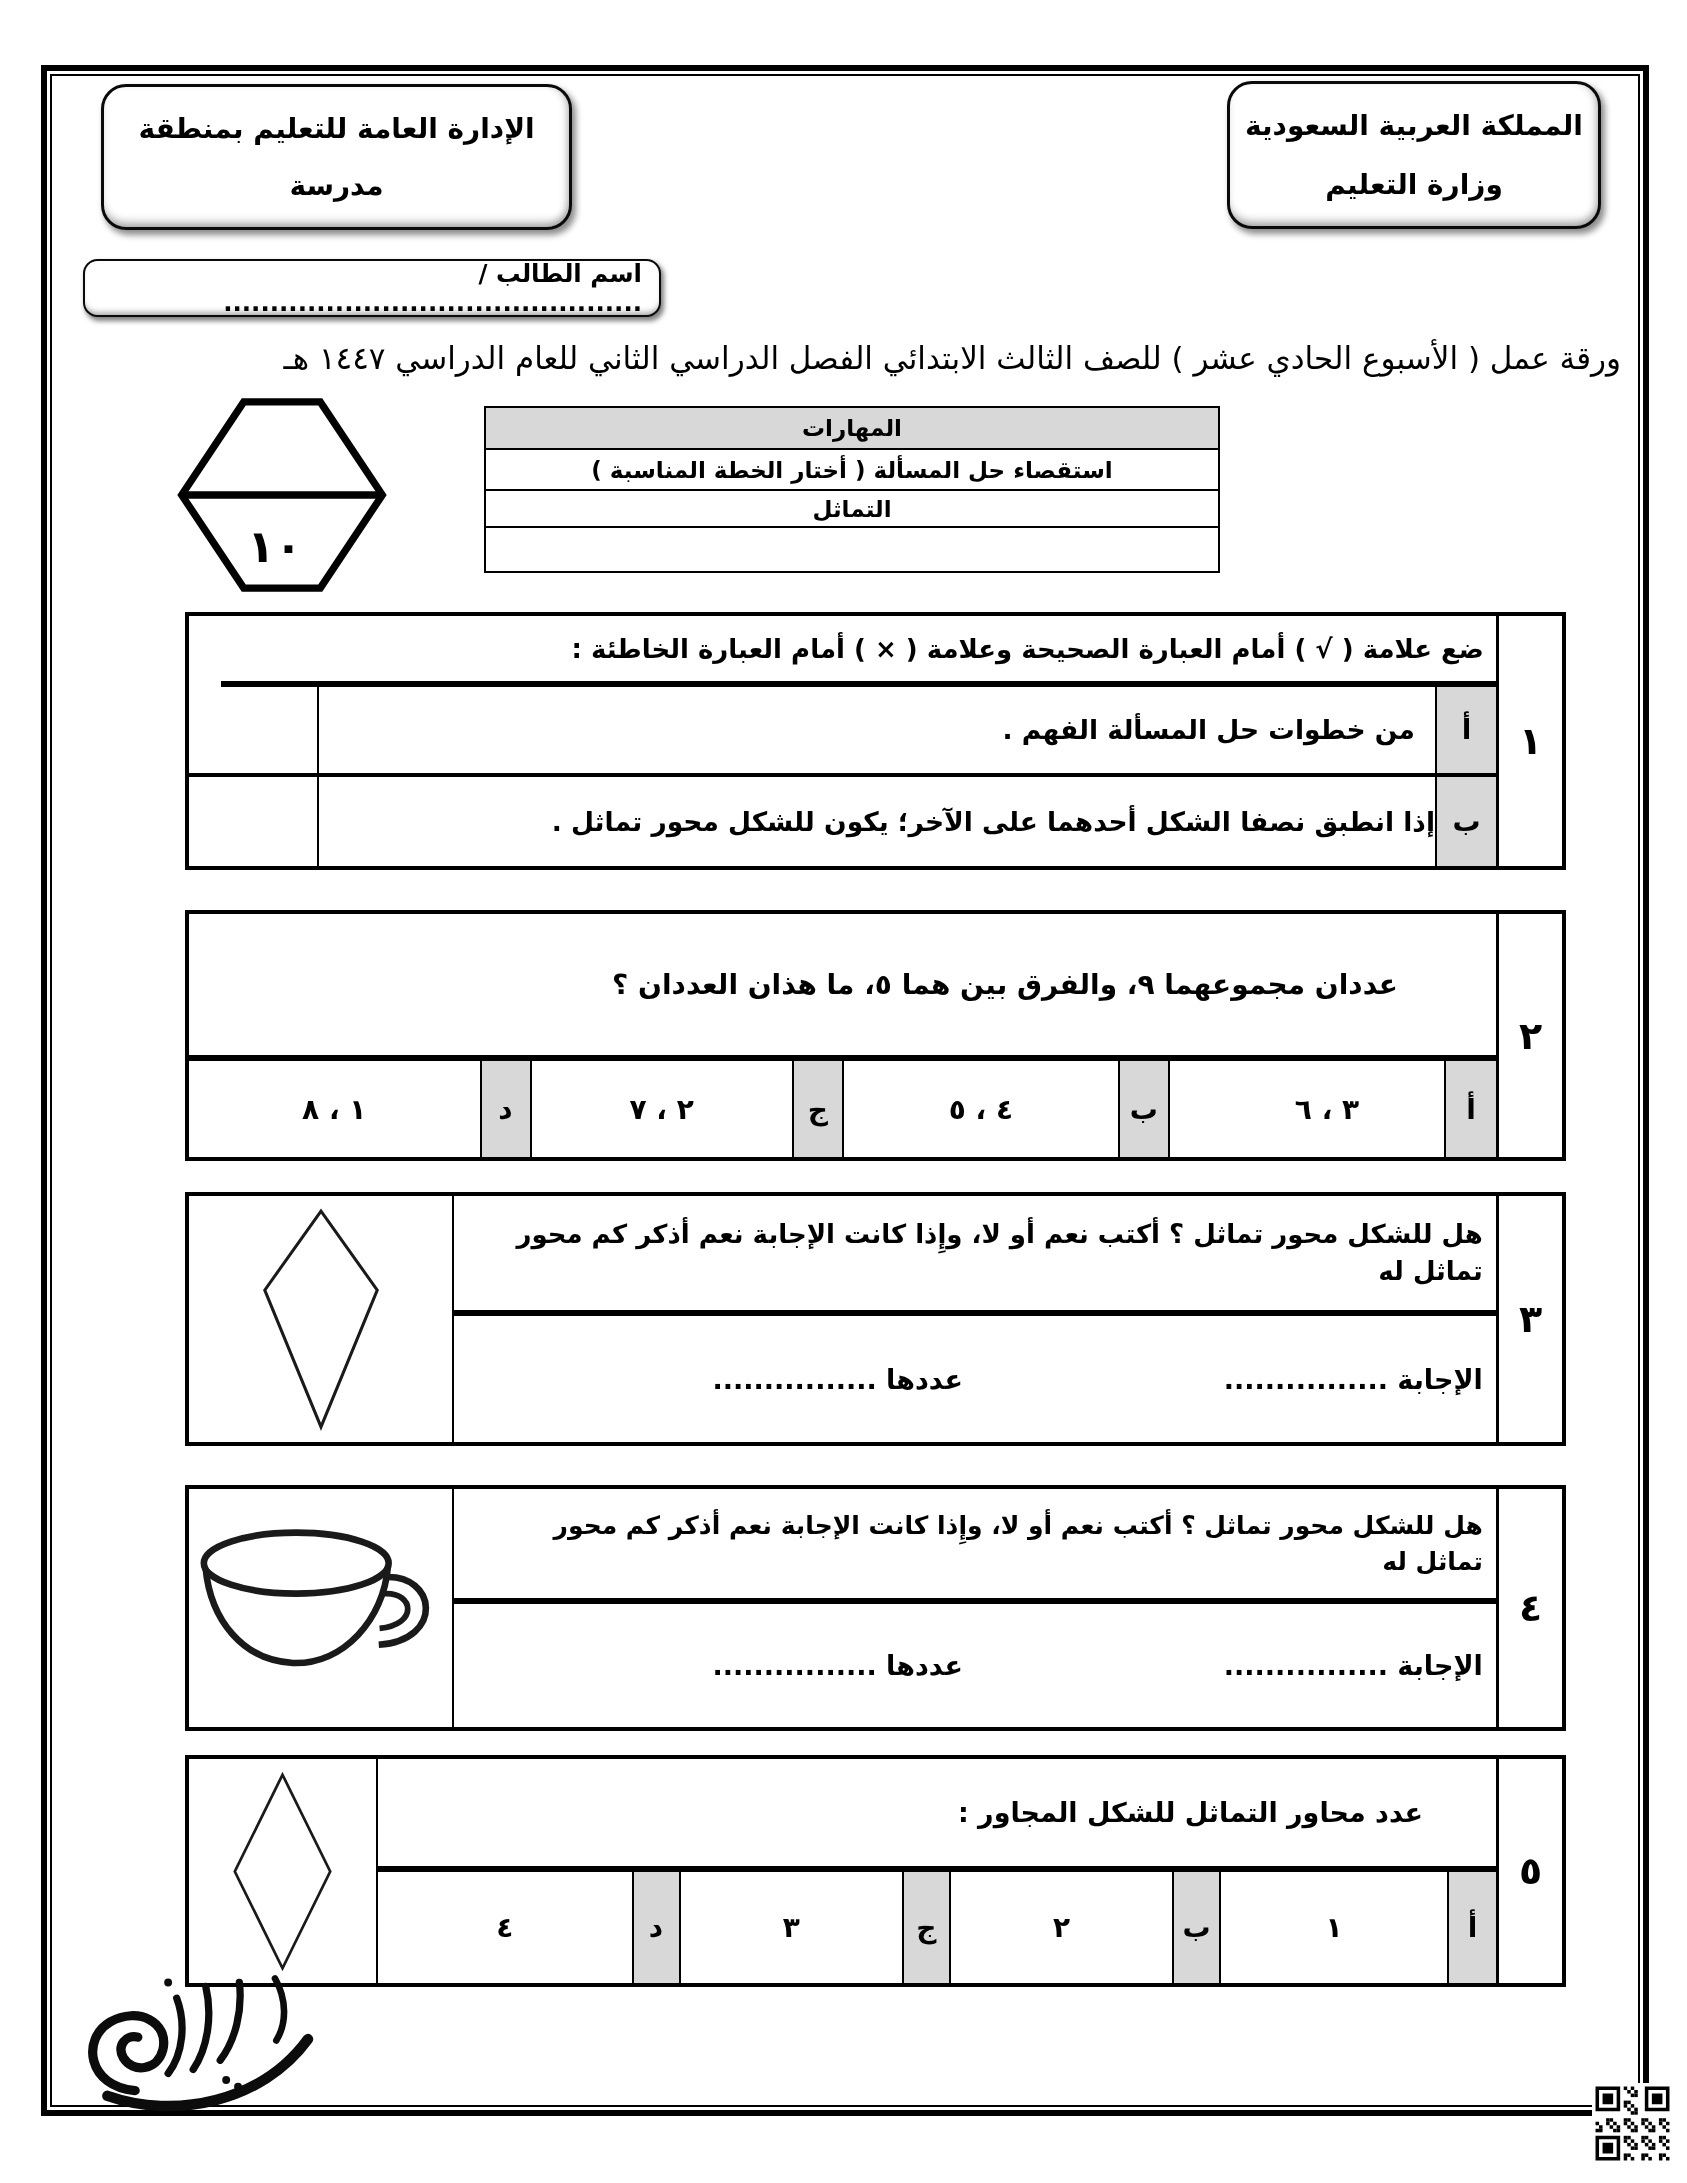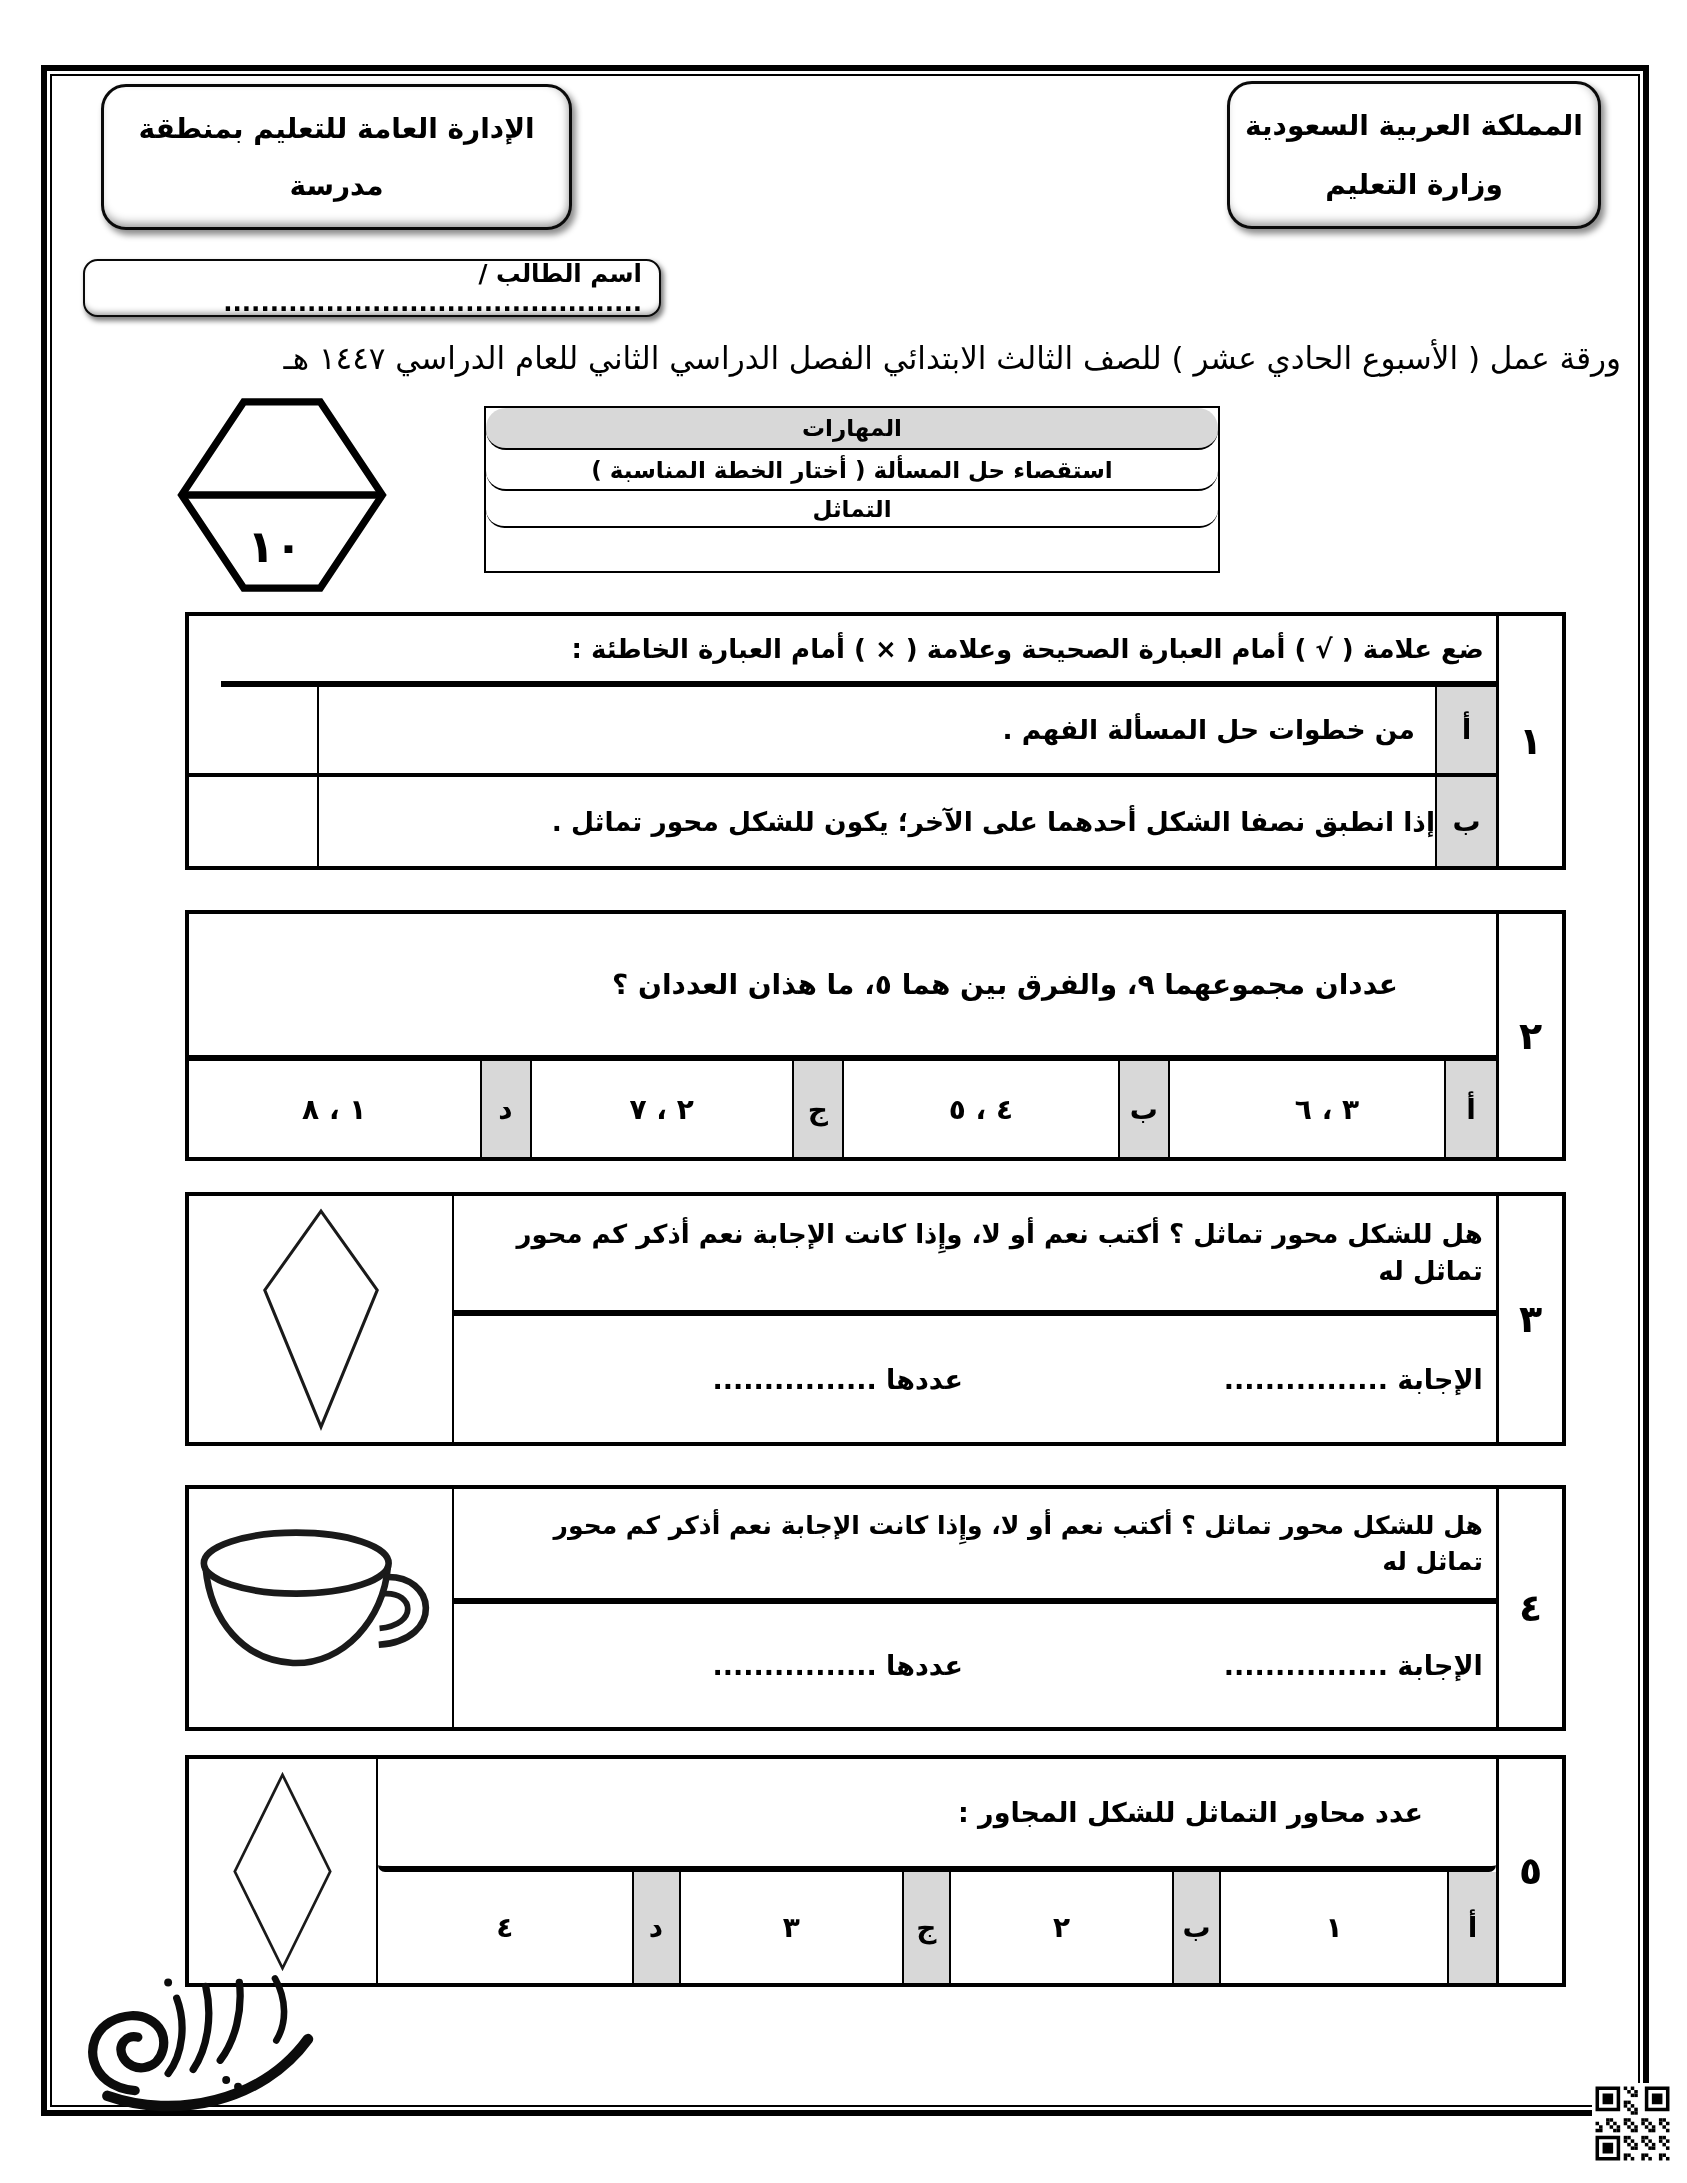--- a/index.html
+++ b/index.html
@@ -19,21 +19,21 @@
              border:2.6px solid #0a0a0a; border-radius:14.6px;
              box-shadow:2.6px 3.3px 5.3px rgba(0,0,0,.5), inset 0 -6px 6.6px -4px #9c9c9c;
              display:flex; align-items:center; padding-right:17px; font-weight:bold; font-size:24.5px; }
 
   .title { position:absolute; left:73px; top:340px; width:1548px; text-align:right;
            font-size:31px; font-weight:normal; letter-spacing:0; }
 
   
   .skills { position:absolute; left:484px; top:406px; width:736px; height:167px; border:2.6px solid #000;
             display:flex; flex-direction:column; background:#fff; font-weight:bold; }
-  .skills > div { display:flex; align-items:center; justify-content:center; font-size:23px;border-radius:20px; }
+  .skills > div { display:flex; align-items:center; justify-content:center; font-size:23px; }
   .sk-h  { height:42px; background:#d8d8d8; border-bottom:2.6px solid #000; }
   .sk-r1 { height:41px; border-bottom:2.6px solid #000; }
   .sk-r2 { height:37px; border-bottom:2.6px solid #000; }
   .sk-r3 { flex:1; }
 
   .hexwrap { position:absolute; left:177px; top:396px; width:210px; height:198px; }
 
   
   .qbox { position:absolute; left:185px; width:1381px; background:#fff; border:4px solid #000;
           display:grid; direction:ltr; }
@@ -49,21 +49,21 @@
 
   #q1 { top:612px; height:258px; grid-template-columns:130px 1fr 61px 66px; grid-template-rows:71px 1fr 1fr; }
   #q1 .hdr { grid-column:1/4; grid-row:1; justify-content:flex-start; padding-right:12px; font-size:26px;margin-left:32px; }
   #q2 { top:910px; height:251px; grid-template-columns:1.06fr 52px 0.95fr 52px 1fr 52px 1fr 52px 66px; grid-template-rows:147px 1fr; }
   #q2 .hdr { grid-column:1/9; grid-row:1; justify-content:flex-start; padding-right:98px; font-size:28px; }
   #q3 { top:1192px; height:254px; grid-template-columns:265px 1fr 66px; grid-template-rows:120px 1fr; }
   #q4 { top:1485px; height:246px; grid-template-columns:265px 1fr 66px; grid-template-rows:115px 1fr; }
   #q5 { top:1755px; height:232px; grid-template-columns:189px 1fr 66px; grid-template-rows:113px 1fr; }
   .prompt2 { justify-content:flex-start; align-items:center; text-align:right; padding:4px 13.2px 4px 46px;
              font-size:26px; line-height:1.42; }
-  #q5 .hdr { justify-content:flex-start; padding-right:73px; font-size:27px;border-radius:7px; }
+  #q5 .hdr { justify-content:flex-start; padding-right:73px; font-size:27px; }
   .anscell { font-size:27px; }
   .anscell .a1 { margin-right:13.2px; }
   .anscell .a2 { margin-right:261px; }
   .shapecell { display:flex; align-items:center; justify-content:center; }
   .optgrid { display:grid; direction:ltr; grid-template-columns:1.1fr 49px 0.96fr 49px 0.96fr 49px 0.98fr 49px; }
   .optgrid > div { display:flex; align-items:center; justify-content:center; font-weight:bold; font-size:28px; direction:rtl; }
 
   .sig { position:absolute; left:69px; top:1960px; width:284px; height:155px; z-index:6; }
   .qr  { position:absolute; left:1592px; top:2083px; width:81px; height:81px; background:#fff; z-index:7; }
 

